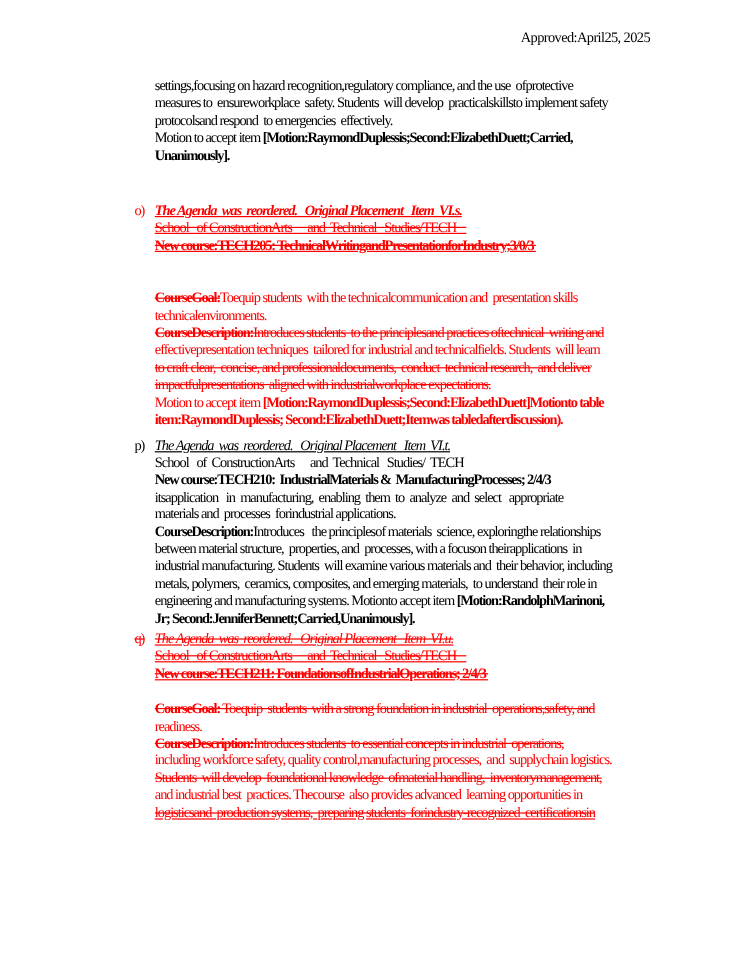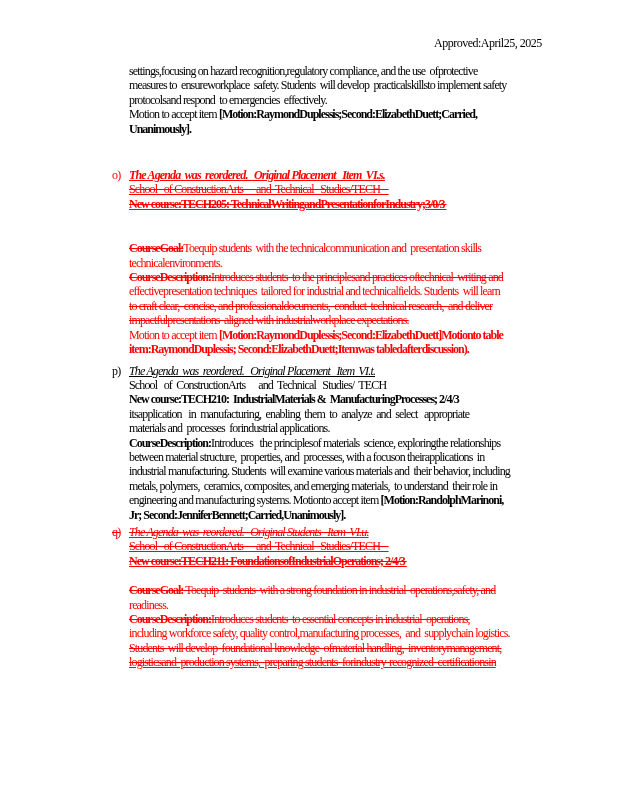--- a/index.html
+++ b/index.html
@@ -8,21 +8,21 @@
     width:618px; height:800px;
     background:#ffffff;
     font-family:"Liberation Serif", serif;
     font-size:12px;
     line-height:14.4px;
     letter-spacing:-0.85px;
     color:#000000;
     overflow:hidden;
   }
   .approved {
-    position:absolute; top:36px; left:434px;
+    position:absolute; top:24px; left:434px;
     letter-spacing:-0.5px;
     white-space:pre;
   }
   .content {
     position:absolute; left:129px; top:64px; width:445px;
   }
   .block { position:relative; }
   .block.red { color:#ff0000; }
   .marker { position:absolute; left:-17px; top:0; }
   .marker.s { text-decoration:line-through; }
@@ -66,24 +66,25 @@
         <div class="line"><span>materials and  processes  forindustrial applications.</span></div>
         <div class="line"><span class="b">CourseDescription:</span><span>Introduces   the principlesof materials  science, exploringthe relationships</span></div>
         <div class="line"><span>between material structure,  properties, and  processes, with a focuson theirapplications  in</span></div>
         <div class="line"><span>industrial manufacturing. Students  will examine various materials and  their behavior, including</span></div>
         <div class="line"><span>metals, polymers,  ceramics, composites, and emerging materials,  to understand  their role in</span></div>
         <div class="line"><span>engineering and manufacturing systems. Motionto accept item </span><span class="b">[Motion:RandolphMarinoni,</span></div>
         <div class="line"><span class="b">Jr; Second:JenniferBennett;Carried,Unanimously].</span></div>
       </div>
       <div class="block red" style="margin-top: 3px;">
         <span class="marker s">q)</span>
-        <div class="line"><span class="i" style="text-decoration: underline line-through;">The Agenda  was  reordered.   Original Students   Item  VI.u.</span></div>
+        <div class="line"><span class="i" style="text-decoration: underline line-through;">The Agenda  was  reordered.   Original Placement   Item  VI.u.</span></div>
         <div class="line"><span style="text-decoration: underline line-through;">School   of ConstructionArts      and  Technical   Studies/TECH    </span></div>
         <div class="line"><span class="b" style="text-decoration: underline line-through;">New course:TECH211: FoundationsofIndustrialOperations; 2/4/3 </span></div>
         <div class="line" style="margin-top: 15px;"><span class="b" style="text-decoration: line-through;">CourseGoal:</span><span style="text-decoration: line-through;"> Toequip  students  with a strong foundation in industrial  operations,safety, and</span></div>
         <div class="line"><span>readiness.</span></div>
         <div class="line"><span class="b" style="text-decoration: line-through;">CourseDescription:</span><span style="text-decoration: line-through;">Introduces students  to essential concepts in industrial  operations,</span></div>
         <div class="line"><span>including workforce safety, quality control,manufacturing processes,  and  supplychain logistics.</span></div>
         <div class="line"><span style="text-decoration: line-through;">Students  will develop  foundational knowledge  ofmaterial handling,  inventorymanagement,</span></div>
+        <div class="line"><span>and industrial best  practices. Thecourse  also provides advanced  learning opportunities in</span></div>
         <div class="line"><span style="text-decoration: underline line-through;">logisticsand  production systems,  preparing students  forindustry-recognized  certificationsin</span></div>
       </div>
     </div>
 </div>
 
 </body></html>

